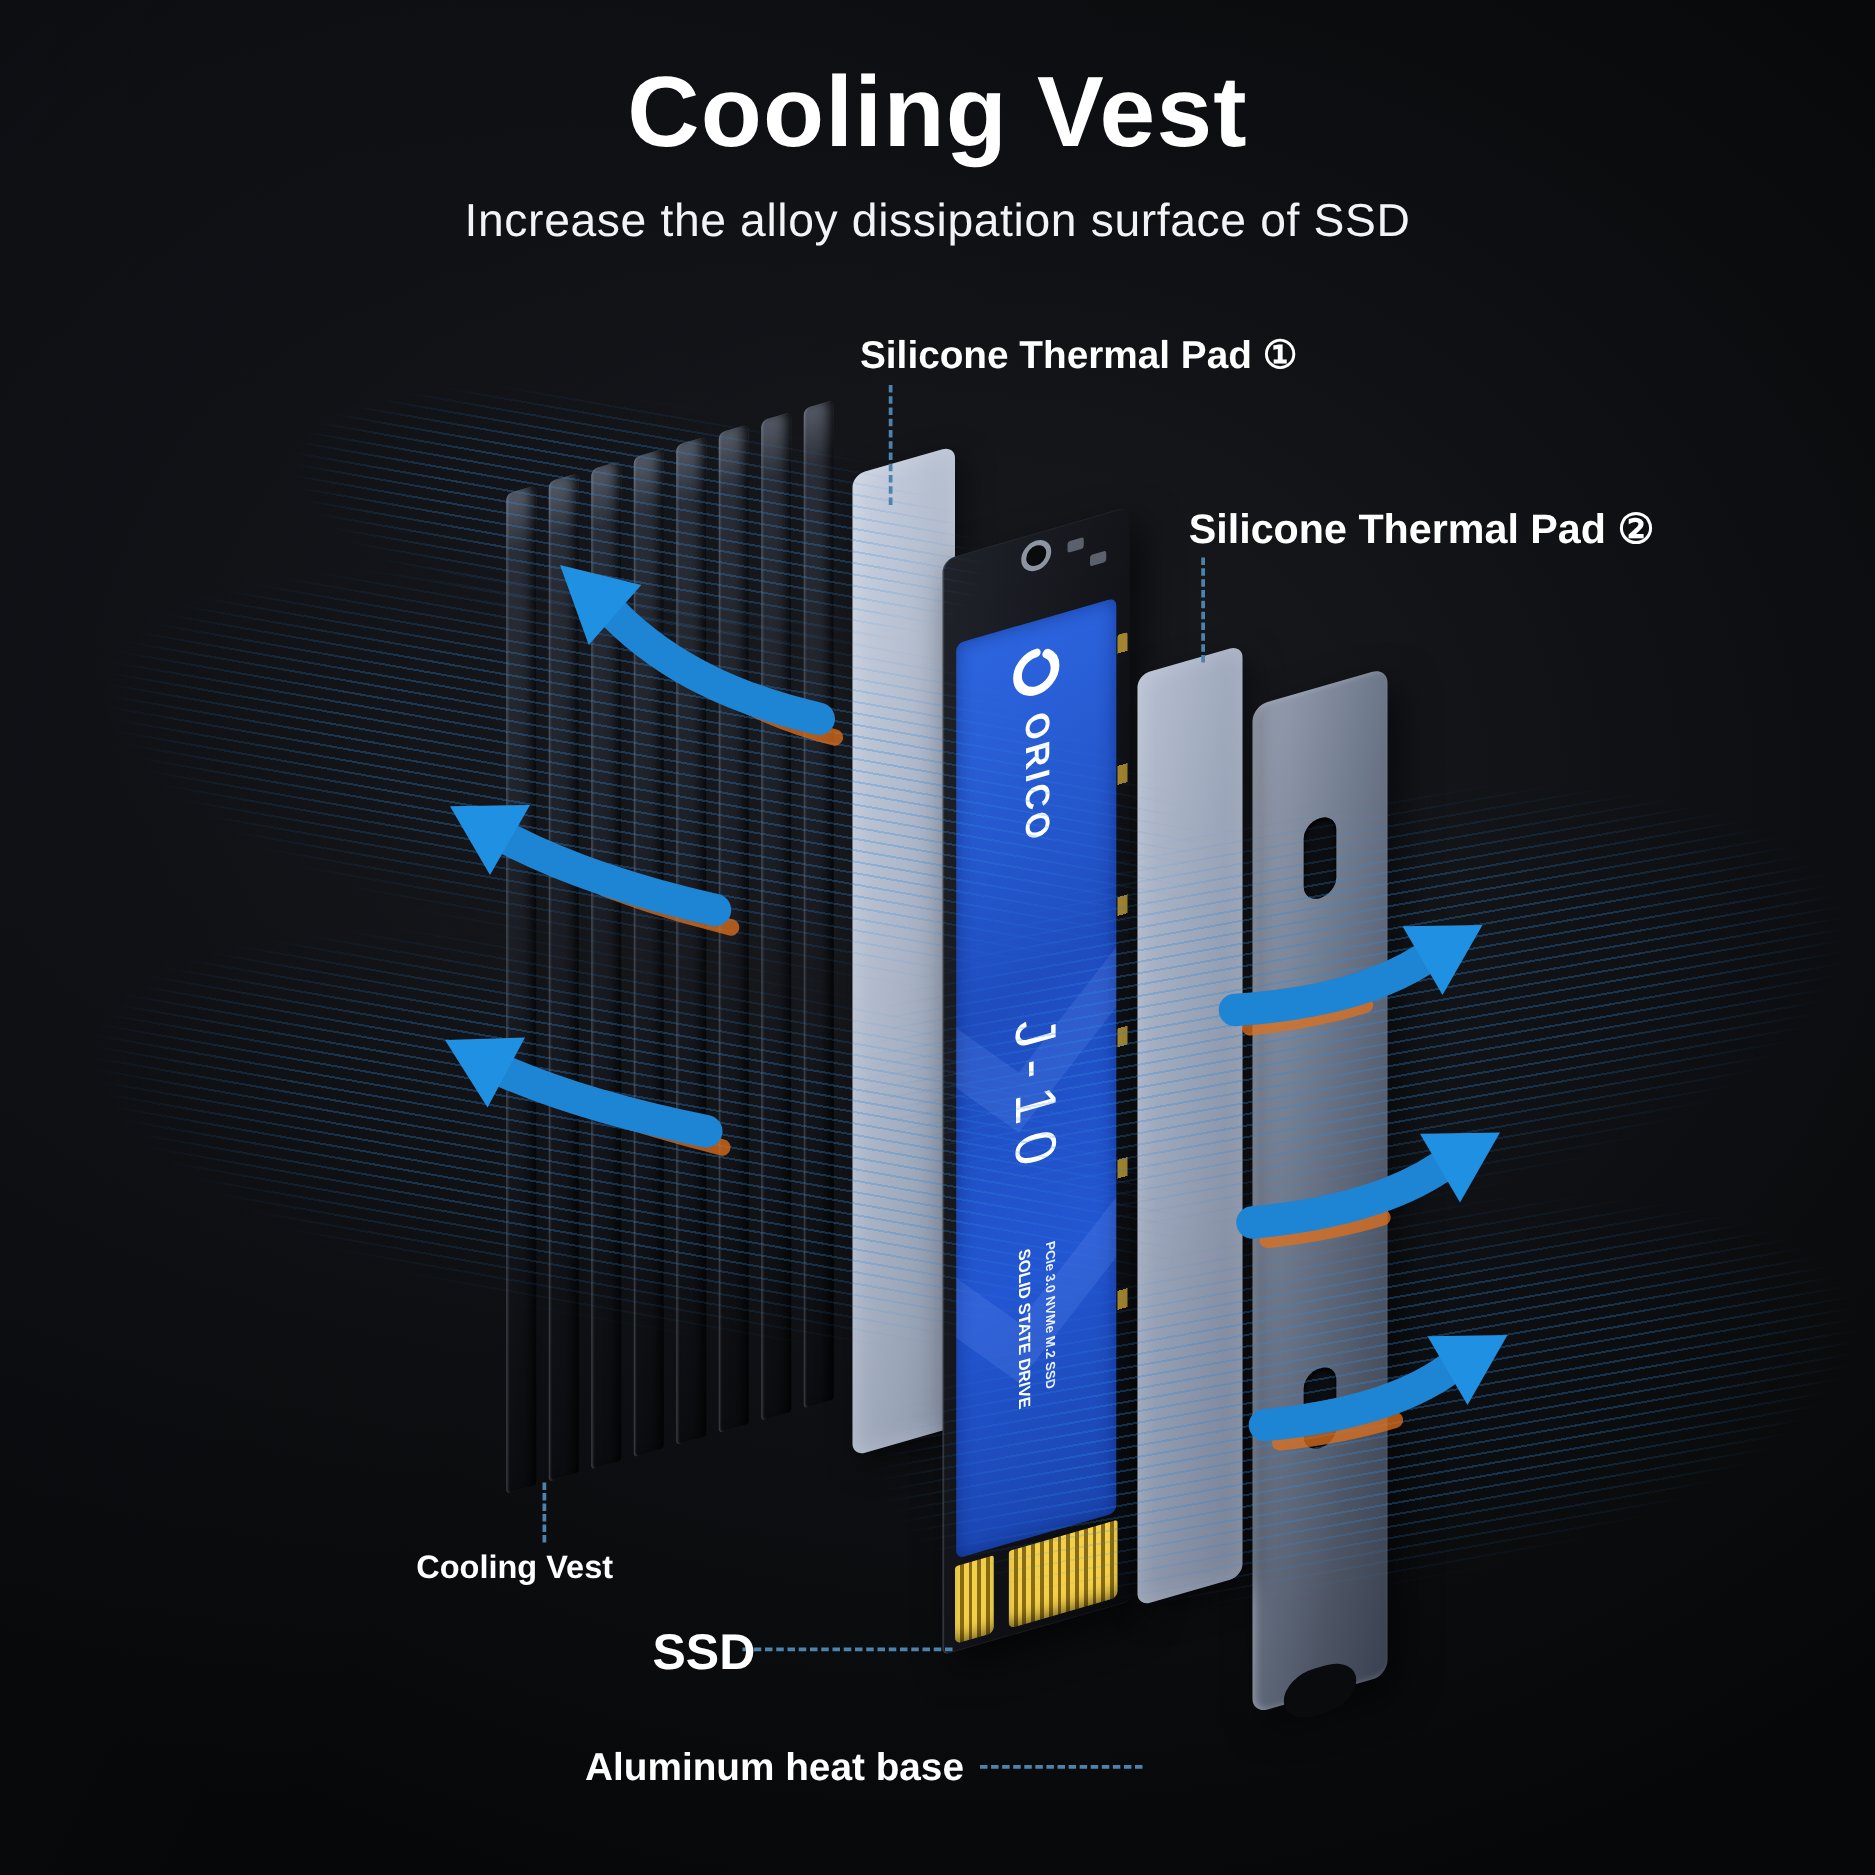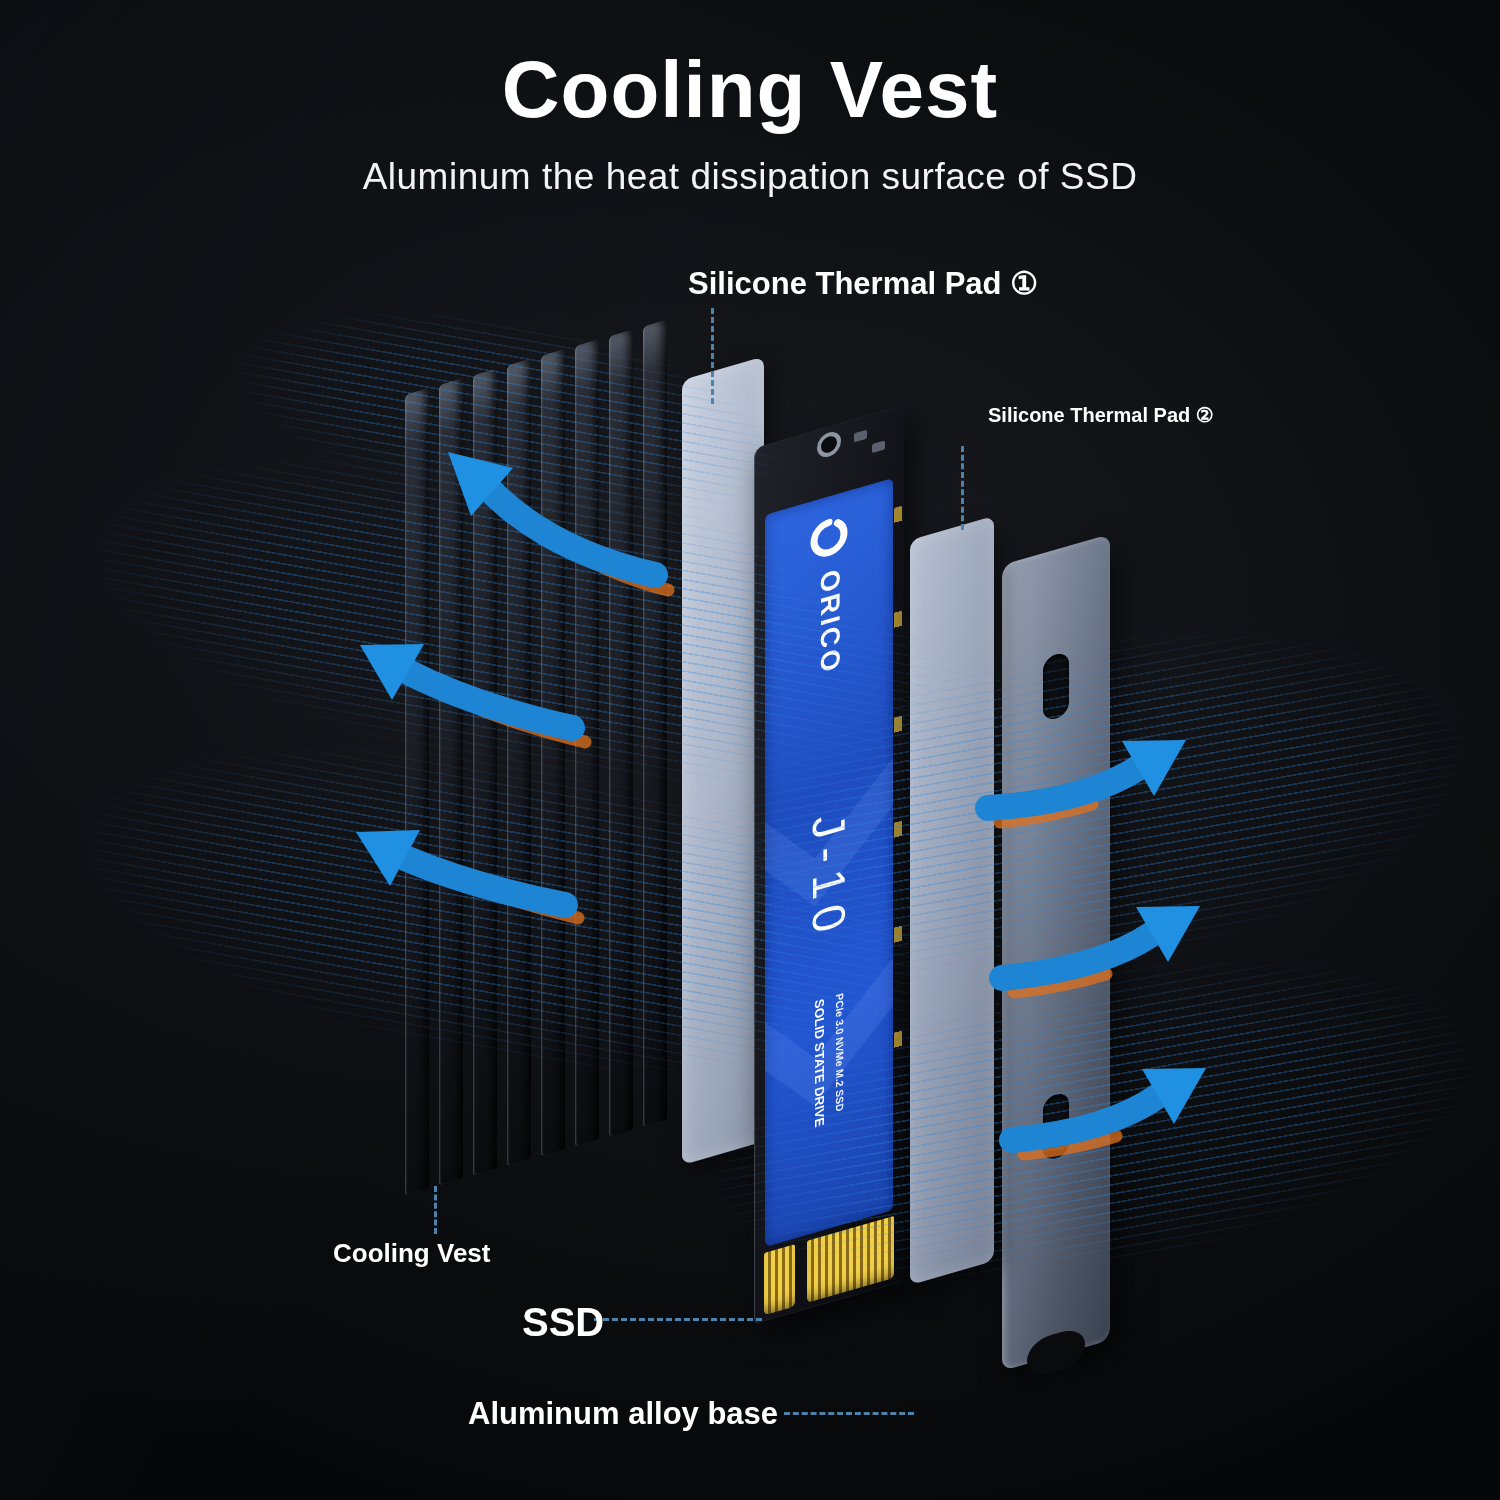--- a/index.html
+++ b/index.html
@@ -129,21 +129,21 @@
     position:absolute; left:50%; bottom:-16px; transform:translateX(-50%);
     width:58px; height:38px; border-radius:50% / 60%; background:#0a0b0d;
   }
 
   
   .arrows { position:absolute; inset:0; z-index:8; pointer-events:none; }
 
   
   .callout { position:absolute; z-index:10; font-weight:700; color:#fff; white-space:nowrap;text-align:center; }
   .co-pad1 { left:688px; top:265px;  font-size:31px; }
-  .co-pad2 { left:988px; top:403px;  font-size:20px; }
+  .co-pad2 { left:951px; top:403px;  font-size:33px; }
   .co-vest { left:333px; top:1238px; font-size:26px; }
   .co-ssd  { left:522px; top:1300px; font-size:40px; }
   .co-base { left:468px; top:1396px; font-size:31px; }
   .dash   { position:absolute; z-index:9; }
   .dash-v { border-left:3px dashed #4d82ad; }
   .dash-h { border-top:3px dashed #4d82ad; }
   .dl-pad1 { left:711px; top:308px;  height:96px; }
   .dl-pad2 { left:961px; top:446px;  height:84px; }
   .dl-vest { left:434px; top:1186px; height:48px; }
   .dl-ssd  { left:594px; top:1318px; width:168px; }
@@ -232,31 +232,31 @@
       <polygon points="1186,740 1154,796 1122,741" fill="#2090e2"></polygon>
       <path d="M 1002 978 C 1066 972, 1116 958, 1152 934" stroke="#1e84d4" stroke-width="26" fill="none" stroke-linecap="round"></path>
       <polygon points="1200,906 1168,962 1136,907" fill="#2090e2"></polygon>
       <path d="M 1012 1140 C 1076 1134, 1124 1120, 1158 1096" stroke="#1e84d4" stroke-width="26" fill="none" stroke-linecap="round"></path>
       <polygon points="1206,1068 1174,1124 1142,1069" fill="#2090e2"></polygon>
     </g>
   </svg>
 
   <header class="header">
     <h1 class="title">Cooling Vest</h1>
-    <p class="subtitle">Aluminum the heat dissipation surface of SSD</p>
+    <p class="subtitle">Increase the alloy dissipation surface of SSD</p>
   </header>
 
   <div class="callout co-pad1">Silicone Thermal Pad ①</div>
   <div class="dash dash-v dl-pad1"></div>
 
   <div class="callout co-pad2">Silicone Thermal Pad ②</div>
   <div class="dash dash-v dl-pad2"></div>
 
   <div class="dash dash-v dl-vest"></div>
   <div class="callout co-vest">Cooling Vest</div>
 
   <div class="callout co-ssd">SSD</div>
   <div class="dash dash-h dl-ssd"></div>
 
-  <div class="callout co-base">Aluminum alloy base</div>
+  <div class="callout co-base">Aluminum heat base</div>
   <div class="dash dash-h dl-base"></div>
 
 </div>
 
 </body></html>

